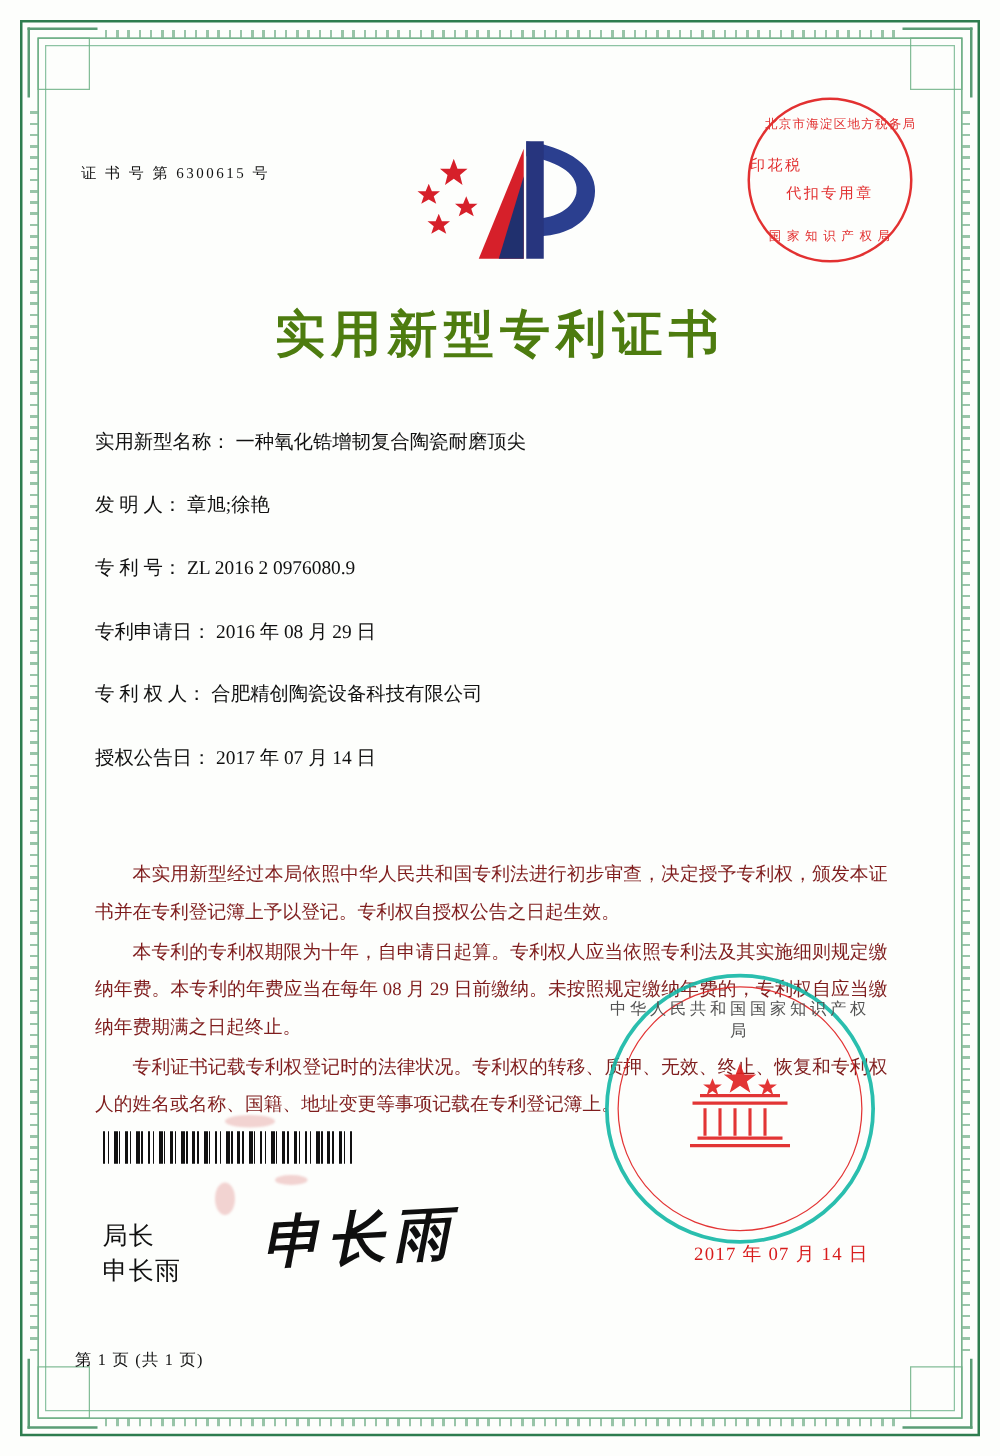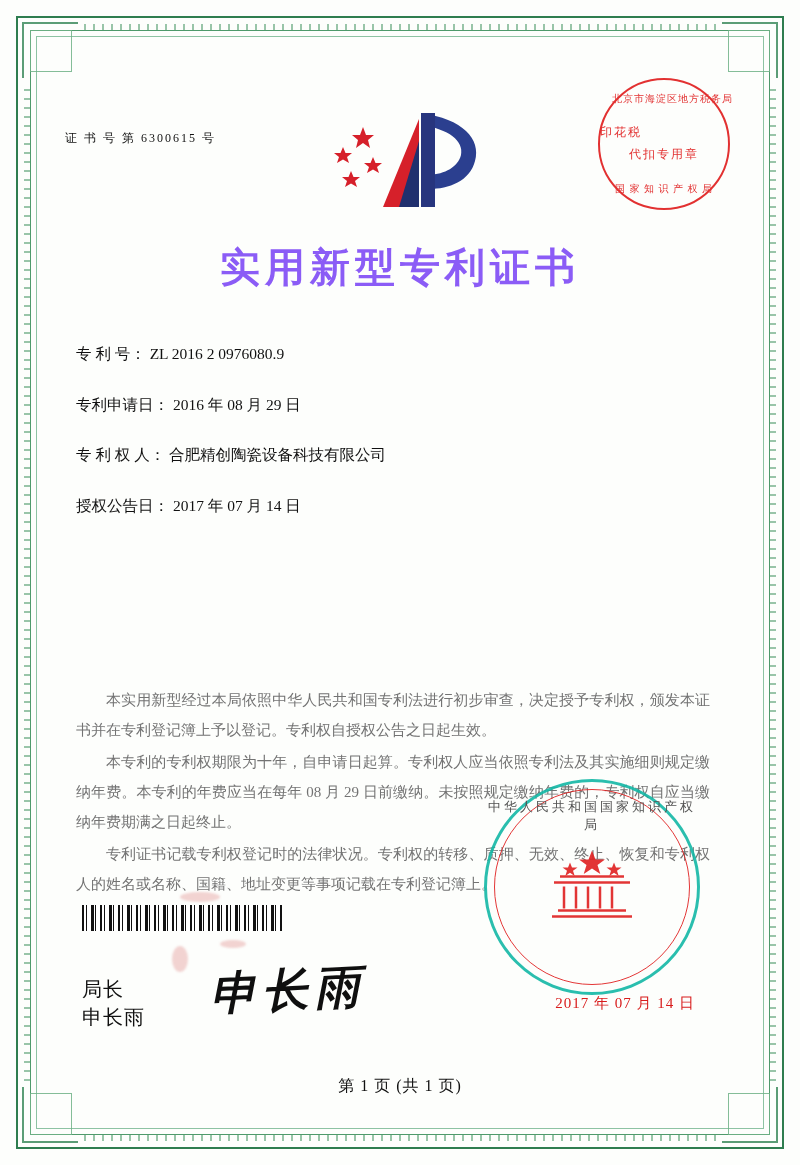--- a/index.html
+++ b/index.html
@@ -101,21 +101,21 @@
   }
 
   .title {
     position: absolute;
     left: 0; right: 0;
     top: 180px;
     text-align: center;
     font-size: 40px;
     font-weight: bold;
     letter-spacing: 5px;
-    color: #8b5cf6;
+    color: #4d7c0f;
     font-family: "Liberation Serif","DejaVu Serif",serif;
   }
 
   .fields {
     position: absolute;
     left: 16px;
     top: 285px;
     width: 640px;
   }
   .field-row {
@@ -131,21 +131,21 @@
   .field-value {
     display: inline-block;
   }
 
   .paragraphs {
     position: absolute;
     left: 16px;
     right: 30px;
     top: 625px;
     font-size: 15px;
-    color: #737373;
+    color: #7f1d1d;
     line-height: 30px;
   }
   .paragraphs p {
     margin: 0 0 2px 0;
     text-indent: 30px;
     text-align: justify;
   }
 
   
   .barcode {
@@ -255,22 +255,21 @@
     bottom: 92px;
     font-size: 15px;
     color: #d81c1c;
     letter-spacing: 1px;
   }
 
   .page-footer {
     position: absolute;
     left: 0; right: 0;
     bottom: 8px;
-    text-align: center;
-    font-size: 16px;
+    font-size: 13px;
     color: #111;
     letter-spacing: 1px;
   }
 
   
   .smudge {
     position: absolute;
     background: rgba(205, 60, 60, .22);
     border-radius: 50%;
     filter: blur(1px);
@@ -313,20 +312,28 @@
           <polygon points="18,42 20.5,48 27,48 22,52 24,58 18,54.5 12,58 14,52 9,48 15.5,48"></polygon>
           <polygon points="26,66 28.5,72 35,72 30,76 32,82 26,78.5 20,82 22,76 17,72 23.5,72"></polygon>
           <polygon points="48,52 50.5,58 57,58 52,62 54,68 48,64.5 42,68 44,62 39,58 45.5,58"></polygon>
         </g>
       </svg>
     </div>
 
     <div class="title">实用新型专利证书</div>
 
     <div class="fields">
+      <div class="field-row">
+        <span class="field-label">实用新型名称：</span>
+        <span class="field-value">一种氧化锆增韧复合陶瓷耐磨顶尖</span>
+      </div>
+      <div class="field-row">
+        <span class="field-label">发  明  人：</span>
+        <span class="field-value">章旭;徐艳</span>
+      </div>
       <div class="field-row">
         <span class="field-label">专  利  号：</span>
         <span class="field-value">ZL 2016 2 0976080.9</span>
       </div>
       <div class="field-row">
         <span class="field-label">专利申请日：</span>
         <span class="field-value">2016 年 08 月 29 日</span>
       </div>
       <div class="field-row">
         <span class="field-label">专 利 权 人：</span>

